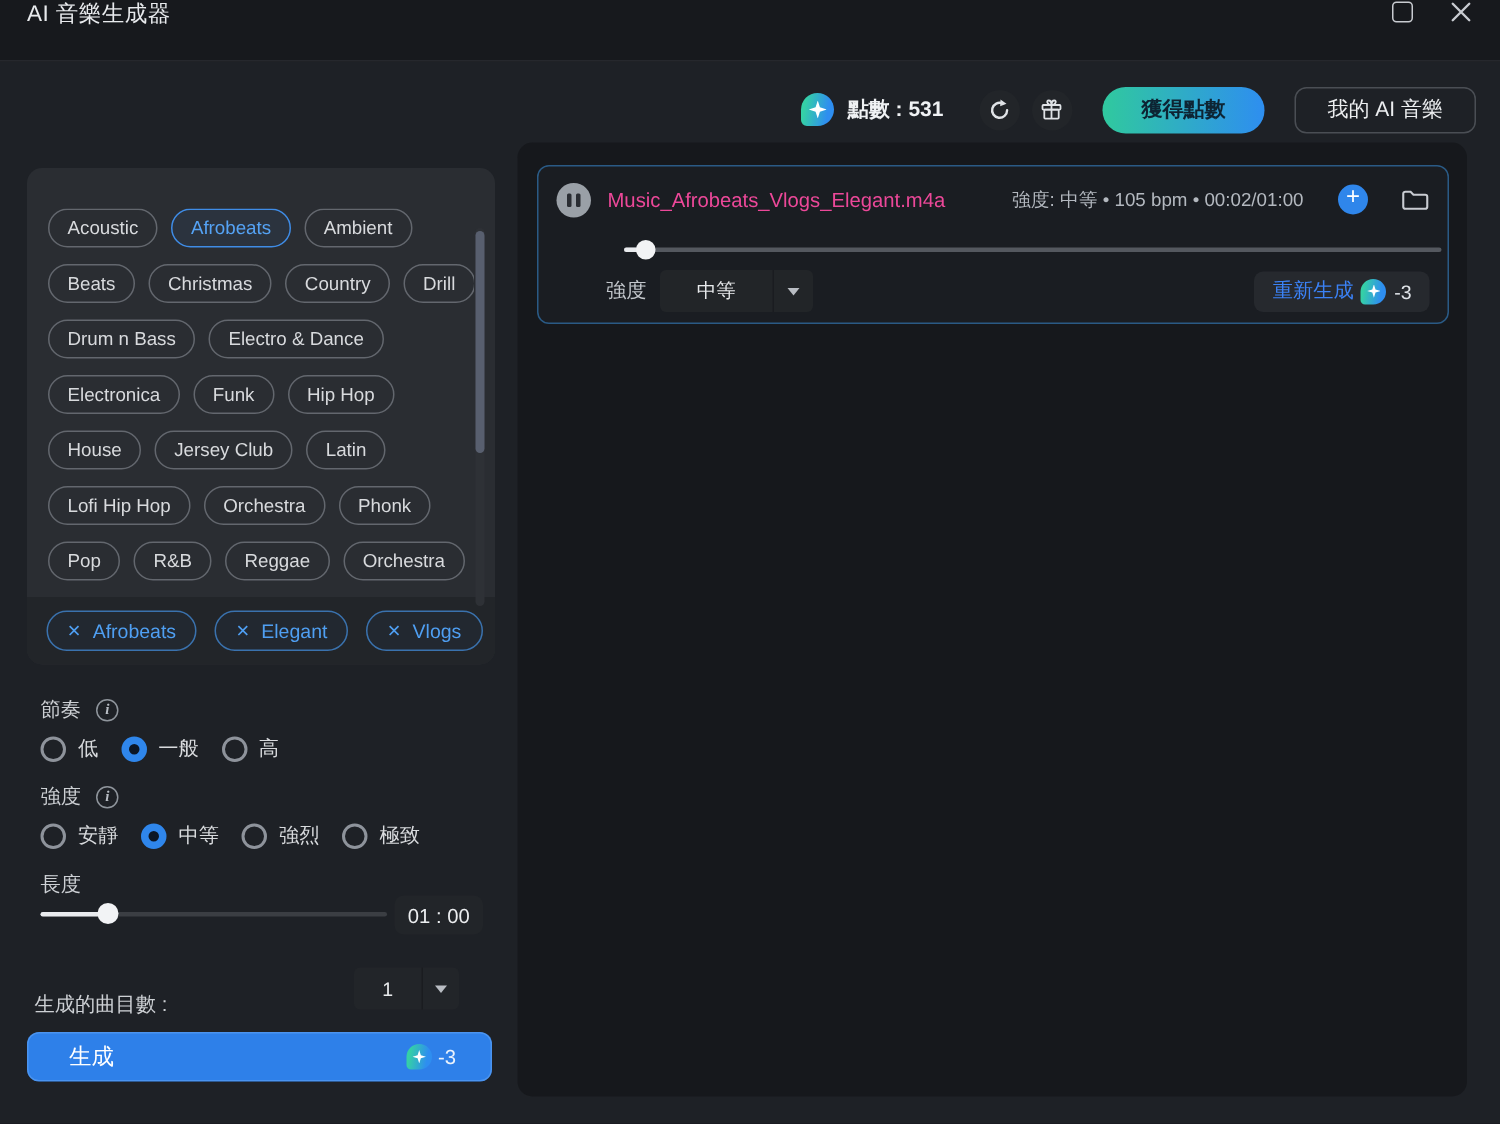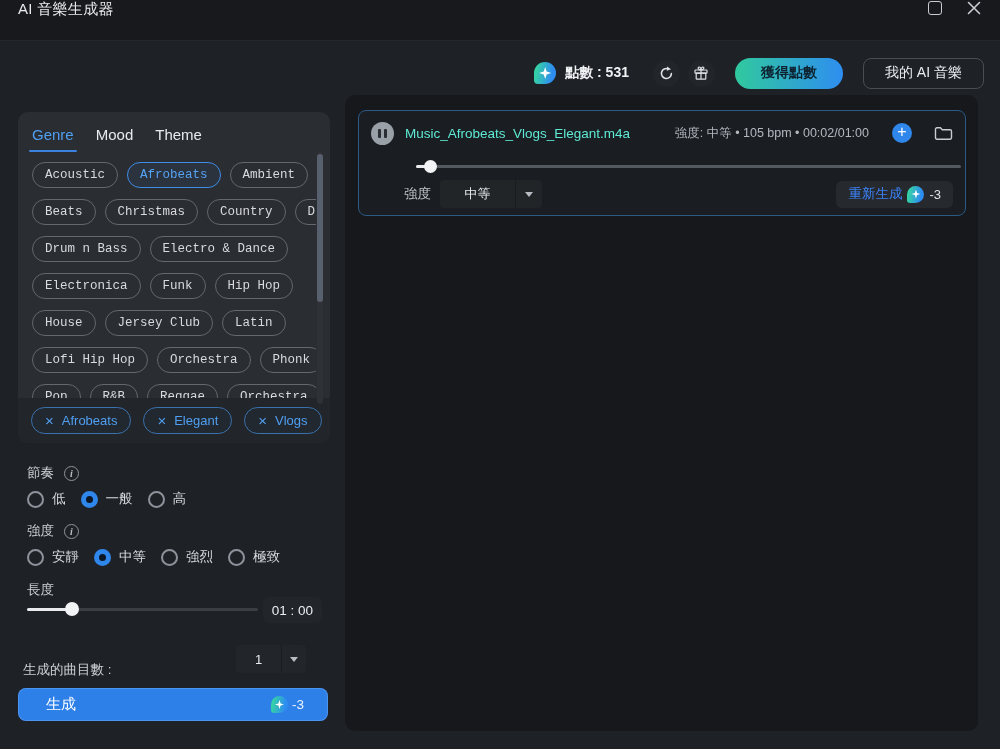--- a/index.html
+++ b/index.html
@@ -66,21 +66,21 @@
   .tab.active{ color:#4f9ff2; }
   .tab.active::after{
     content:''; position:absolute; left:-3px; right:-3px; bottom:-3px;
     height:2px; background:#3b82e0; border-radius:1px;
   }
   .tagarea{ flex:1; overflow:hidden; margin-top:13px; padding-right:22px; }
   .trow{ display:flex; gap:9px; margin-bottom:11px; }
   .chip{
     height:26px; padding:0 12px; display:inline-flex; align-items:center;
     border:1px solid #63676e; border-radius:14px; font-size:12.5px;
-    color:#d8dadd; white-space:nowrap; cursor:pointer; flex:none;font-family:Liberation Mono, monospace;
+    color:#d8dadd; white-space:nowrap; cursor:pointer; flex:none;
   }
   .chip.sel{ border-color:#3f8ce6; color:#55a3f5; background:rgba(63,140,230,.07); }
   .scrolltrack{
     position:absolute; right:7px; top:40px; width:6px; height:252px;
     background:#2e3136; border-radius:3px;
   }
   .scrollthumb{
     position:absolute; top:2px; left:0; width:6px; height:148px;
     background:#585f6f; border-radius:3px; cursor:pointer;
   }
@@ -148,21 +148,21 @@
     background:#1a1d22; border:1px solid #2a5a85; border-radius:8px;
     padding:9px 12px 0 12px;
   }
   .prow1{ display:flex; align-items:center; gap:11px; height:26px; }
   .pausebtn{
     width:23px; height:23px; border-radius:50%; background:#9aa0a7;
     display:flex; align-items:center; justify-content:center; gap:3px;
     cursor:pointer; flex:none;
   }
   .pausebtn span{ width:2.6px; height:9px; background:#2a2d33; border-radius:1px; }
-  .fname{ font-size:13.5px; color:#5eead4; }
+  .fname{ font-size:13.5px; color:#ec4899; }
   .pmeta{ margin-left:auto; font-size:12.5px; color:#b3b8bf; }
   .plusbtn{
     width:20px; height:20px; border-radius:50%; background:#2f86eb; color:#fff;
     font-size:16px; line-height:18px; text-align:center; cursor:pointer; flex:none;
     margin-left:12px;
   }
   .folderbtn{ margin-left:11px; cursor:pointer; display:flex; flex:none; }
   .prow2{ position:relative; height:24px; margin-top:8px; }
   .prow3{ display:flex; align-items:center; margin-top:2px; }
   .pi-label{ font-size:13.5px; color:#c3c7cc; margin-left:33px; }
@@ -213,25 +213,20 @@
   </div>
   <div class="earn-btn">
     <span>獲得點數</span>
   </div>
   <div class="mymusic-btn">
     <span>我的 AI 音樂</span>
   </div>
 </div>
 
 <div class="leftcard">
-  <div class="tabs">
-    <div class="tab active">Genre</div>
-    <div class="tab">Mood</div>
-    <div class="tab">Theme</div>
-  </div>
 
   <div class="tagarea">
     <div class="trow">
       <span class="chip">Acoustic</span>
       <span class="chip sel">Afrobeats</span>
       <span class="chip">Ambient</span>
     </div>
     <div class="trow">
       <span class="chip">Beats</span>
       <span class="chip">Christmas</span>

